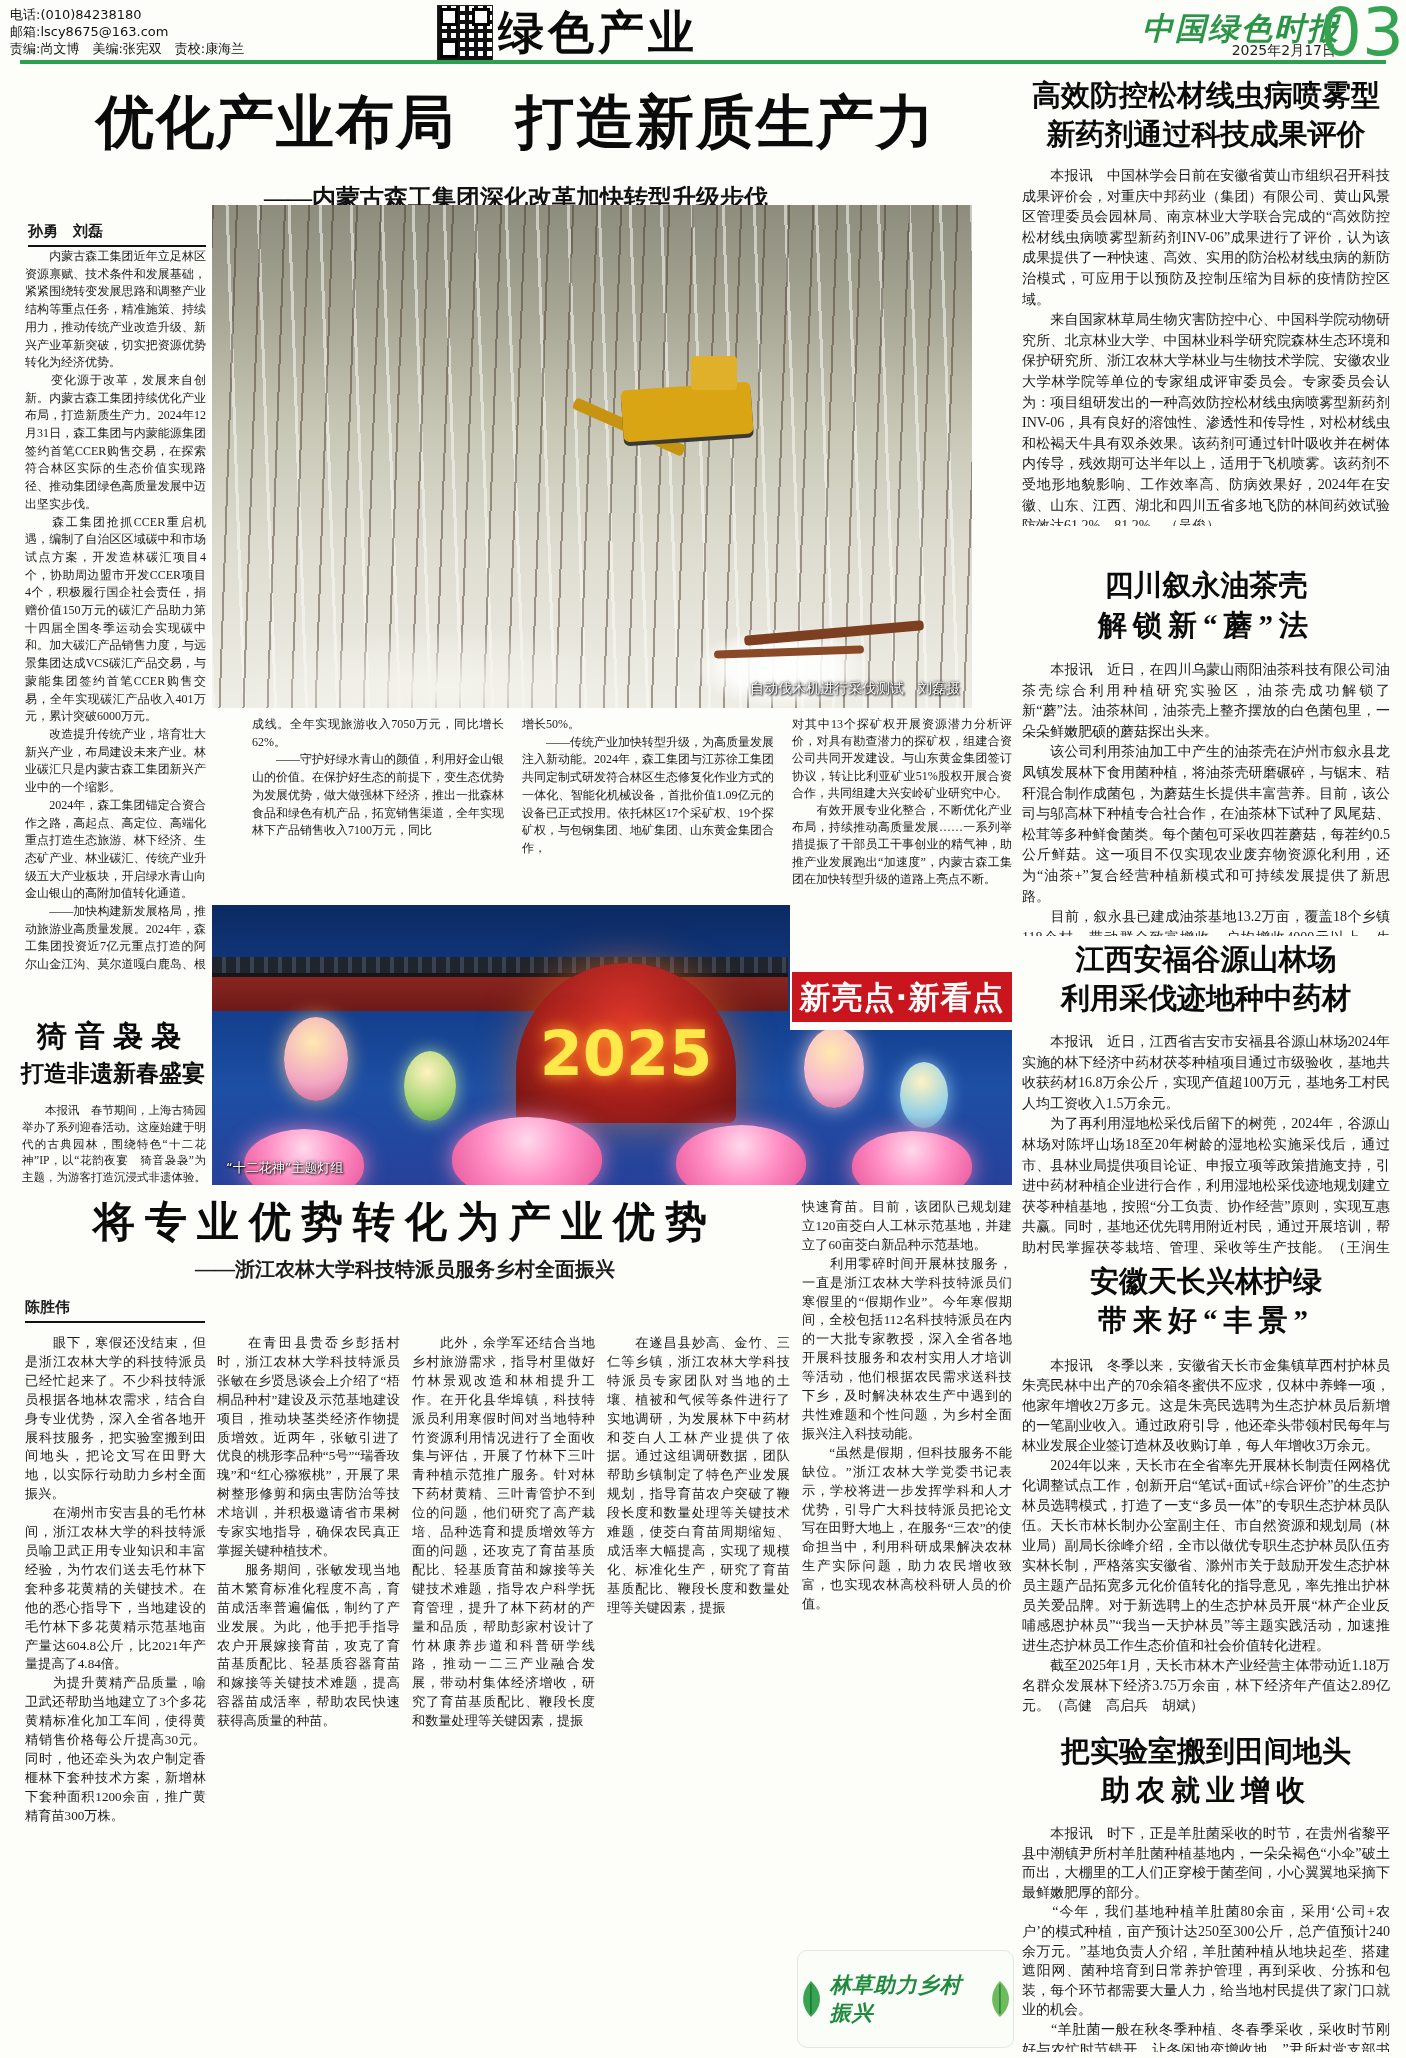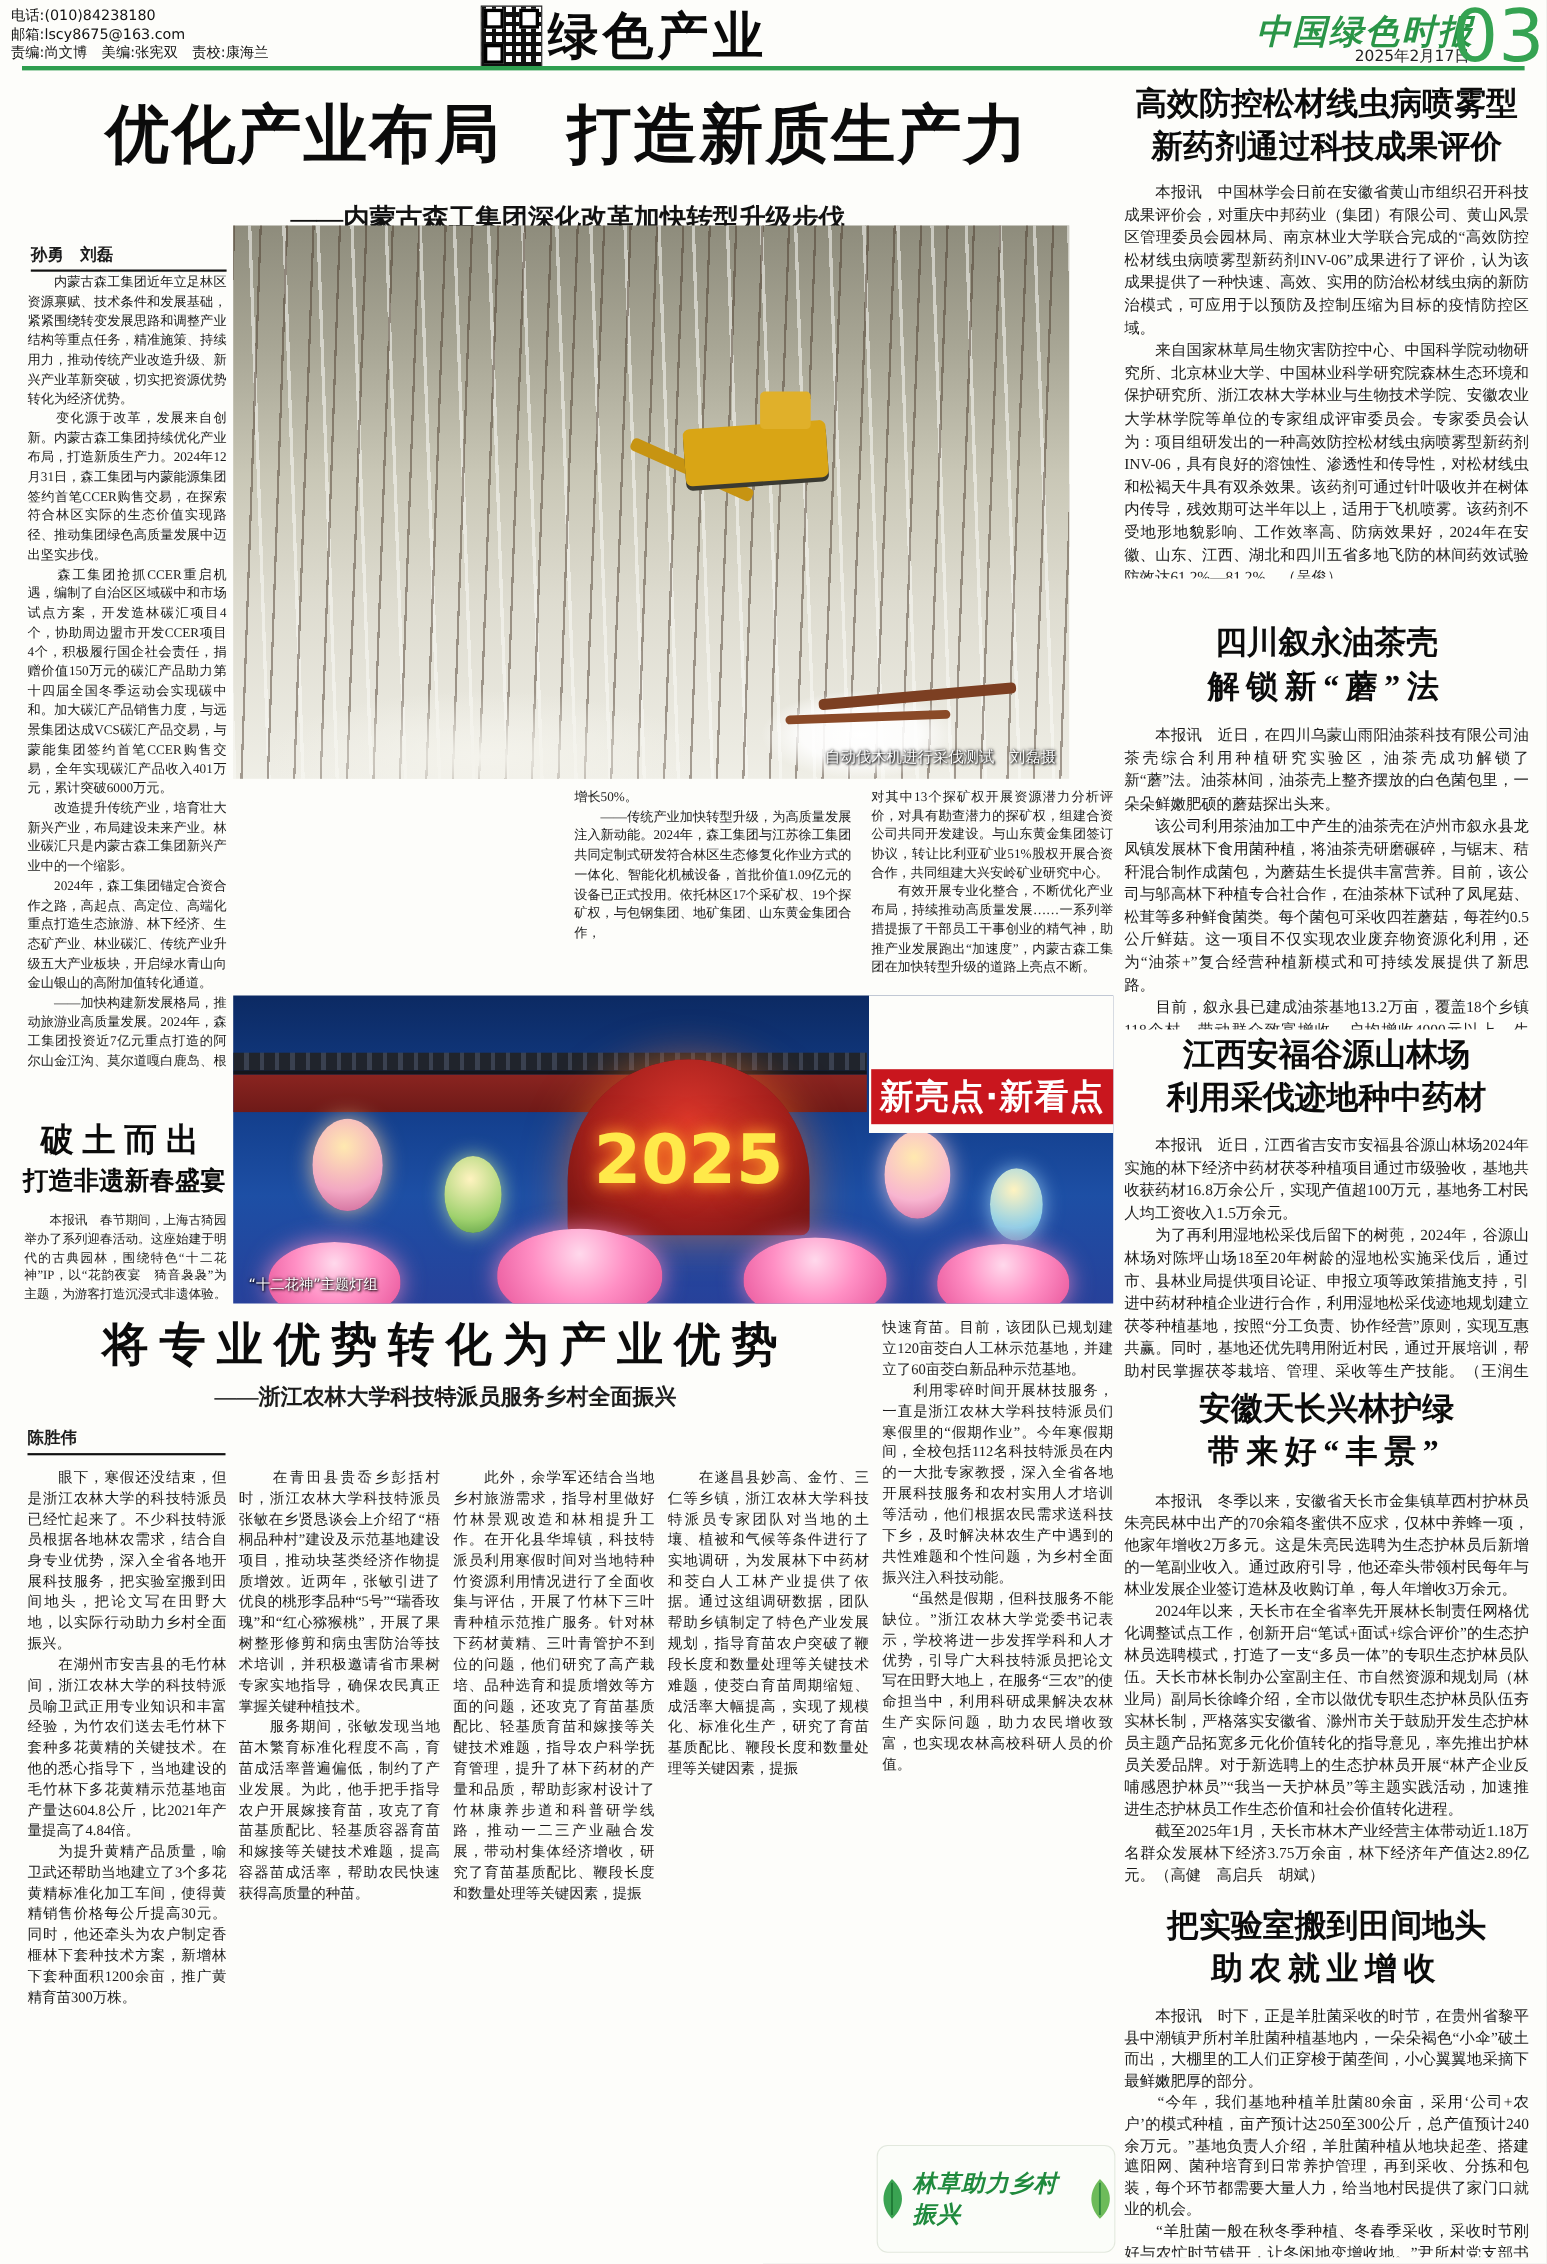--- a/index.html
+++ b/index.html
@@ -118,20 +118,22 @@
 
   <div class="abs photo1">
     <div class="cat-arm"></div>
     <div class="cat-body"></div>
     <div class="cat-head"></div>
     <div class="log1"></div>
     <div class="log2"></div>
     <div class="ph-cap">自动伐木机进行采伐测试　刘磊摄</div>
   </div>
 
+  <div class="abs body-text mcol" style="left:252px;top:716px;width:252px;height:186px;">成线。全年实现旅游收入7050万元，同比增长62%。
+　　——守护好绿水青山的颜值，利用好金山银山的价值。在保护好生态的前提下，变生态优势为发展优势，做大做强林下经济，推出一批森林食品和绿色有机产品，拓宽销售渠道，全年实现林下产品销售收入7100万元，同比</div>
   <div class="abs body-text mcol" style="left:522px;top:716px;width:252px;height:186px;">增长50%。
 　　——传统产业加快转型升级，为高质量发展注入新动能。2024年，森工集团与江苏徐工集团共同定制式研发符合林区生态修复化作业方式的一体化、智能化机械设备，首批价值1.09亿元的设备已正式投用。依托林区17个采矿权、19个探矿权，与包钢集团、地矿集团、山东黄金集团合作，</div>
 
   <div class="abs photo2">
     <div class="roof"></div>
     <div class="wall"></div>
     <div class="arch"></div>
     <div class="year-glow">2025</div>
     <div class="blob" style="left:9%;top:40%;width:64px;height:84px;background:radial-gradient(circle at 45% 30%,#ffe9b0,#f2a7c3 60%,#c85f93);box-shadow:0 0 20px rgba(255,210,150,.8);"></div>
     <div class="blob" style="left:24%;top:52%;width:52px;height:70px;background:radial-gradient(circle at 45% 30%,#fff3c0,#9fd16e 65%,#5c9e44);box-shadow:0 0 18px rgba(220,255,160,.7);"></div>
@@ -142,21 +144,21 @@
     <div class="lotus" style="left:58%;width:130px;height:74px;"></div>
     <div class="lotus" style="left:80%;width:120px;height:68px;"></div>
     <div class="ph2-cap">“十二花神”主题灯组</div>
   </div>
 
   <div class="abs white-panel"></div>
   <div class="abs body-text" style="left:792px;top:716px;width:220px;height:212px;font-size:12px;line-height:17.2px;">对其中13个探矿权开展资源潜力分析评价，对具有勘查潜力的探矿权，组建合资公司共同开发建设。与山东黄金集团签订协议，转让比利亚矿业51%股权开展合资合作，共同组建大兴安岭矿业研究中心。
 　　有效开展专业化整合，不断优化产业布局，持续推动高质量发展……一系列举措提振了干部员工干事创业的精气神，助推产业发展跑出“加速度”，内蒙古森工集团在加快转型升级的道路上亮点不断。</div>
   <div class="abs badge-red">新亮点·新看点</div>
 
-  <div class="abs hl g-t1">破土而出</div>
+  <div class="abs hl g-t1">猗音袅袅</div>
   <div class="abs hl g-t2">打造非遗新春盛宴</div>
   <div class="abs body-text g-body">　　本报讯　春节期间，上海古猗园举办了系列迎春活动。这座始建于明代的古典园林，围绕特色“十二花神”IP，以“花韵夜宴　猗音袅袅”为主题，为游客打造沉浸式非遗体验。</div>
 
   <div class="abs hl b-hl">将专业优势转化为产业优势</div>
   <div class="abs b-sub">——浙江农林大学科技特派员服务乡村全面振兴</div>
   <div class="abs b-byline">陈胜伟</div>
 
   <div class="abs body-text bcol" style="left:25px;top:1334px;width:181px;height:716px;">　　眼下，寒假还没结束，但是浙江农林大学的科技特派员已经忙起来了。不少科技特派员根据各地林农需求，结合自身专业优势，深入全省各地开展科技服务，把实验室搬到田间地头，把论文写在田野大地，以实际行动助力乡村全面振兴。
 　　在湖州市安吉县的毛竹林间，浙江农林大学的科技特派员喻卫武正用专业知识和丰富经验，为竹农们送去毛竹林下套种多花黄精的关键技术。在他的悉心指导下，当地建设的毛竹林下多花黄精示范基地亩产量达604.8公斤，比2021年产量提高了4.84倍。
 　　为提升黄精产品质量，喻卫武还帮助当地建立了3个多花黄精标准化加工车间，使得黄精销售价格每公斤提高30元。同时，他还牵头为农户制定香榧林下套种技术方案，新增林下套种面积1200余亩，推广黄精育苗300万株。</div>

